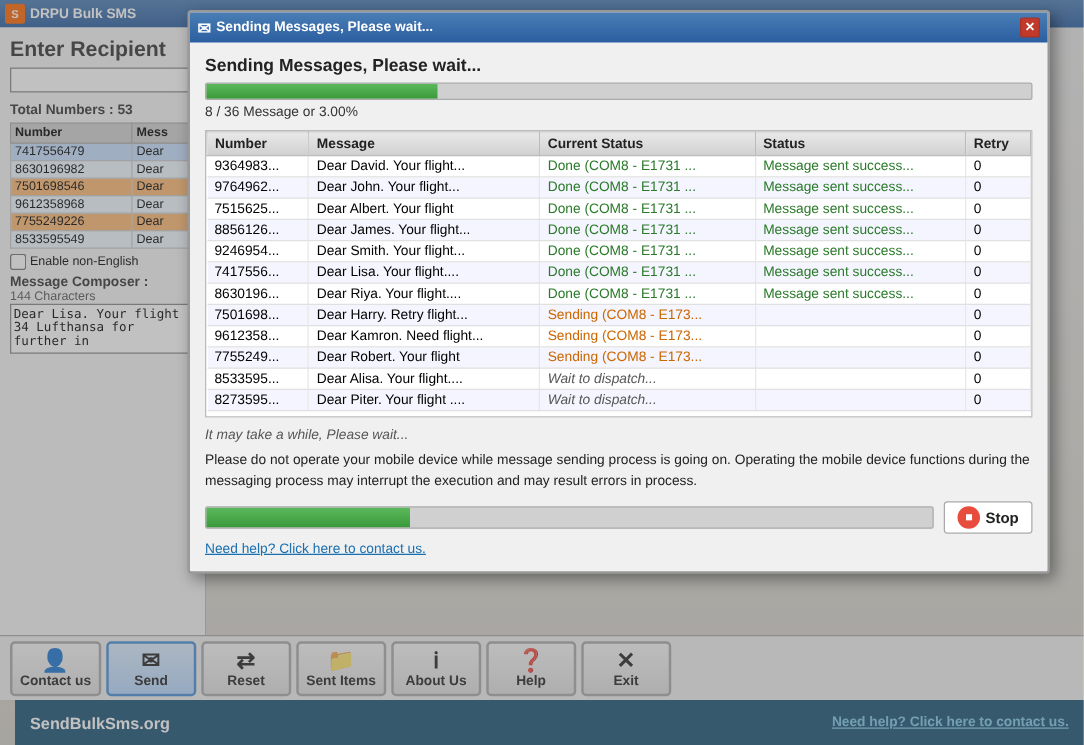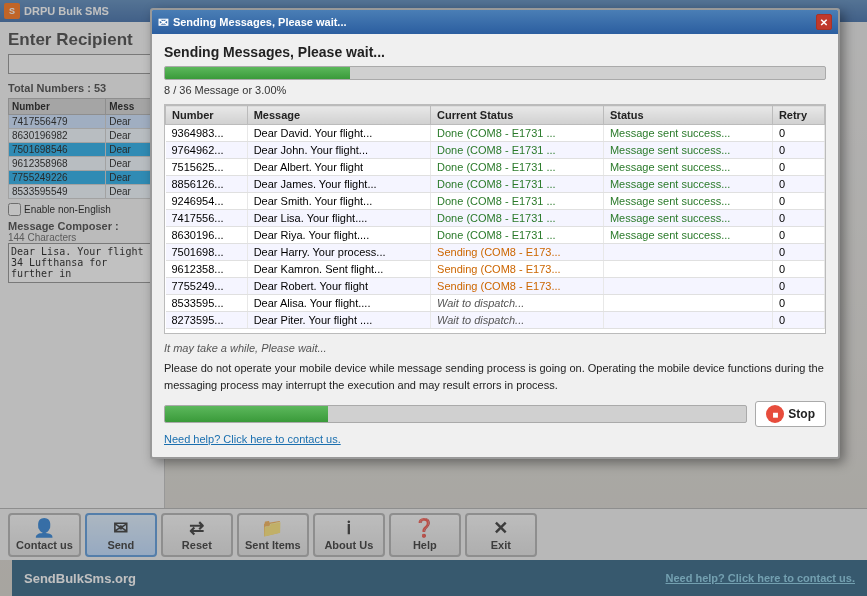--- a/index.html
+++ b/index.html
@@ -146,21 +146,21 @@
     .number-table th {
       background: #d0d0d0;
       border: 1px solid #aaa;
       padding: 2px 3px;
       font-weight: bold;
       text-align: left;
     }
     .number-table td {
       border: 1px solid #ccc;
       padding: 1px 3px;
-      background: #0ea5e9;
+      background: #fdba74;
     }
     .number-table tr:nth-child(even) td { background: #f0f8ff; }
     .number-table tr.selected td { background: #c8e0ff; }
     .checkbox-row {
       margin-top: 4px;
       display: flex;
       align-items: center;
       gap: 3px;
       font-size: 10px;
     }
@@ -500,28 +500,28 @@
     </tr>
                 <tr>
       <td>8630196...</td>
       <td style="max-width:160px;overflow:hidden;text-overflow:ellipsis;">Dear Riya. Your flight....</td>
       <td class="status-done">Done (COM8 - E1731 ...</td>
       <td class="status-done">Message sent success...</td>
       <td>0</td>
     </tr>
                 <tr>
       <td>7501698...</td>
-      <td style="max-width:160px;overflow:hidden;text-overflow:ellipsis;">Dear Harry. Your process...</td>
+      <td style="max-width:160px;overflow:hidden;text-overflow:ellipsis;">Dear Harry. Retry flight...</td>
       <td class="status-sending">Sending (COM8 - E173...</td>
       <td class="status-sending"></td>
       <td>0</td>
     </tr>
                 <tr>
       <td>9612358...</td>
-      <td style="max-width:160px;overflow:hidden;text-overflow:ellipsis;">Dear Kamron. Sent flight...</td>
+      <td style="max-width:160px;overflow:hidden;text-overflow:ellipsis;">Dear Kamron. Need flight...</td>
       <td class="status-sending">Sending (COM8 - E173...</td>
       <td class="status-sending"></td>
       <td>0</td>
     </tr>
                 <tr>
       <td>7755249...</td>
       <td style="max-width:160px;overflow:hidden;text-overflow:ellipsis;">Dear Robert. Your flight</td>
       <td class="status-sending">Sending (COM8 - E173...</td>
       <td class="status-sending"></td>
       <td>0</td>

